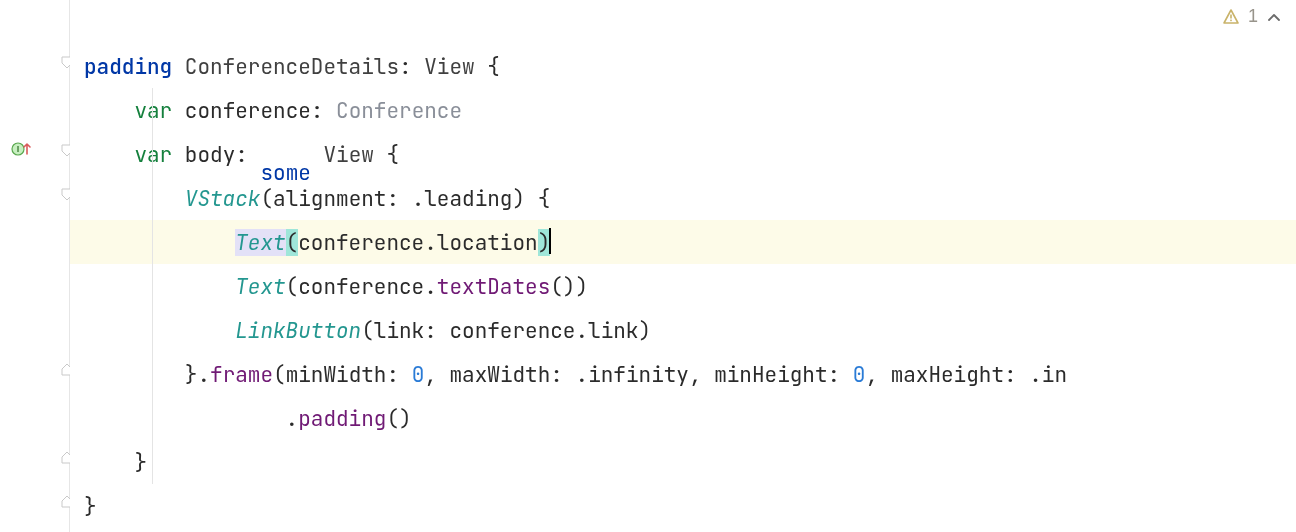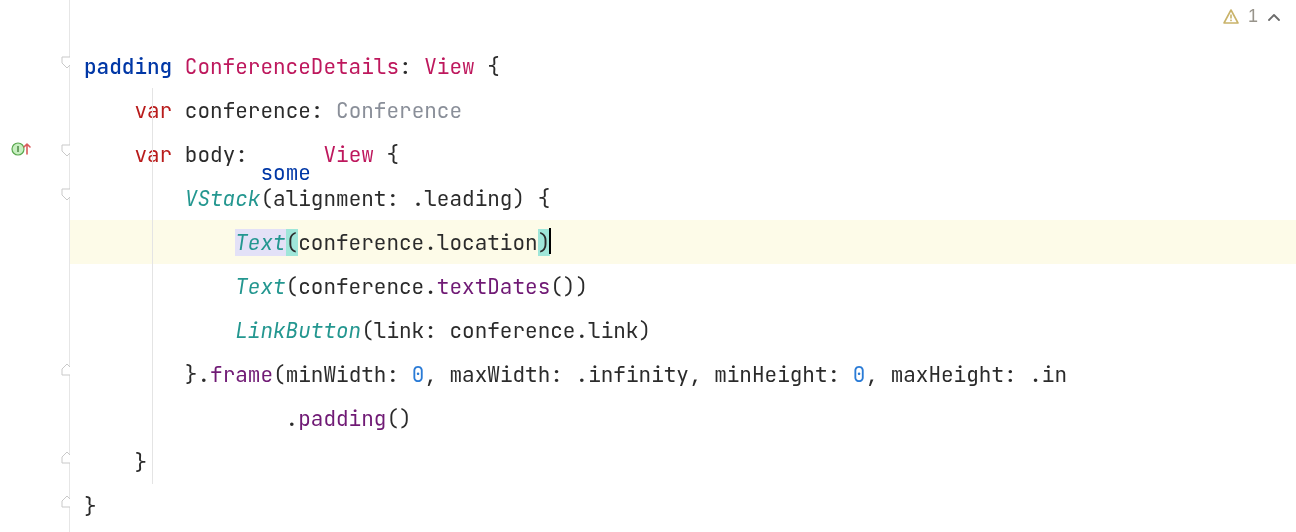--- a/index.html
+++ b/index.html
@@ -62,23 +62,23 @@
   }
   .indent-guide {
     position: absolute;
     top: 0;
     bottom: 0;
     width: 1px;
     background: #e4e4e4;
   }
   .tok { white-space: pre; }
   .kw-struct { color: #0037a6; font-weight: 500; }
-  .kw-var { color: #b91c1c; text-align: center; }
+  .kw-var { color: #15803d; text-align: center; }
   .kw-some { color: #0037a6; margin-top: 36px; }
-  .typename { color: #be185d; }
+  .typename { color: #404040; }
   .typedim { color: #8a8f99; }
   .typenum { color: #2a7bd6; }
   .ident { color: #2b2b2b; }
   .method { color: #701a75; }
   .call { color: #249790; font-style: italic; }
   .param { color: #2b2b2b; }
   .punct { color: #2b2b2b; }
   .sel-bg { background: #e3e1f7; }
   .brace-match { background: #9fe6d9; }
   .caret {

